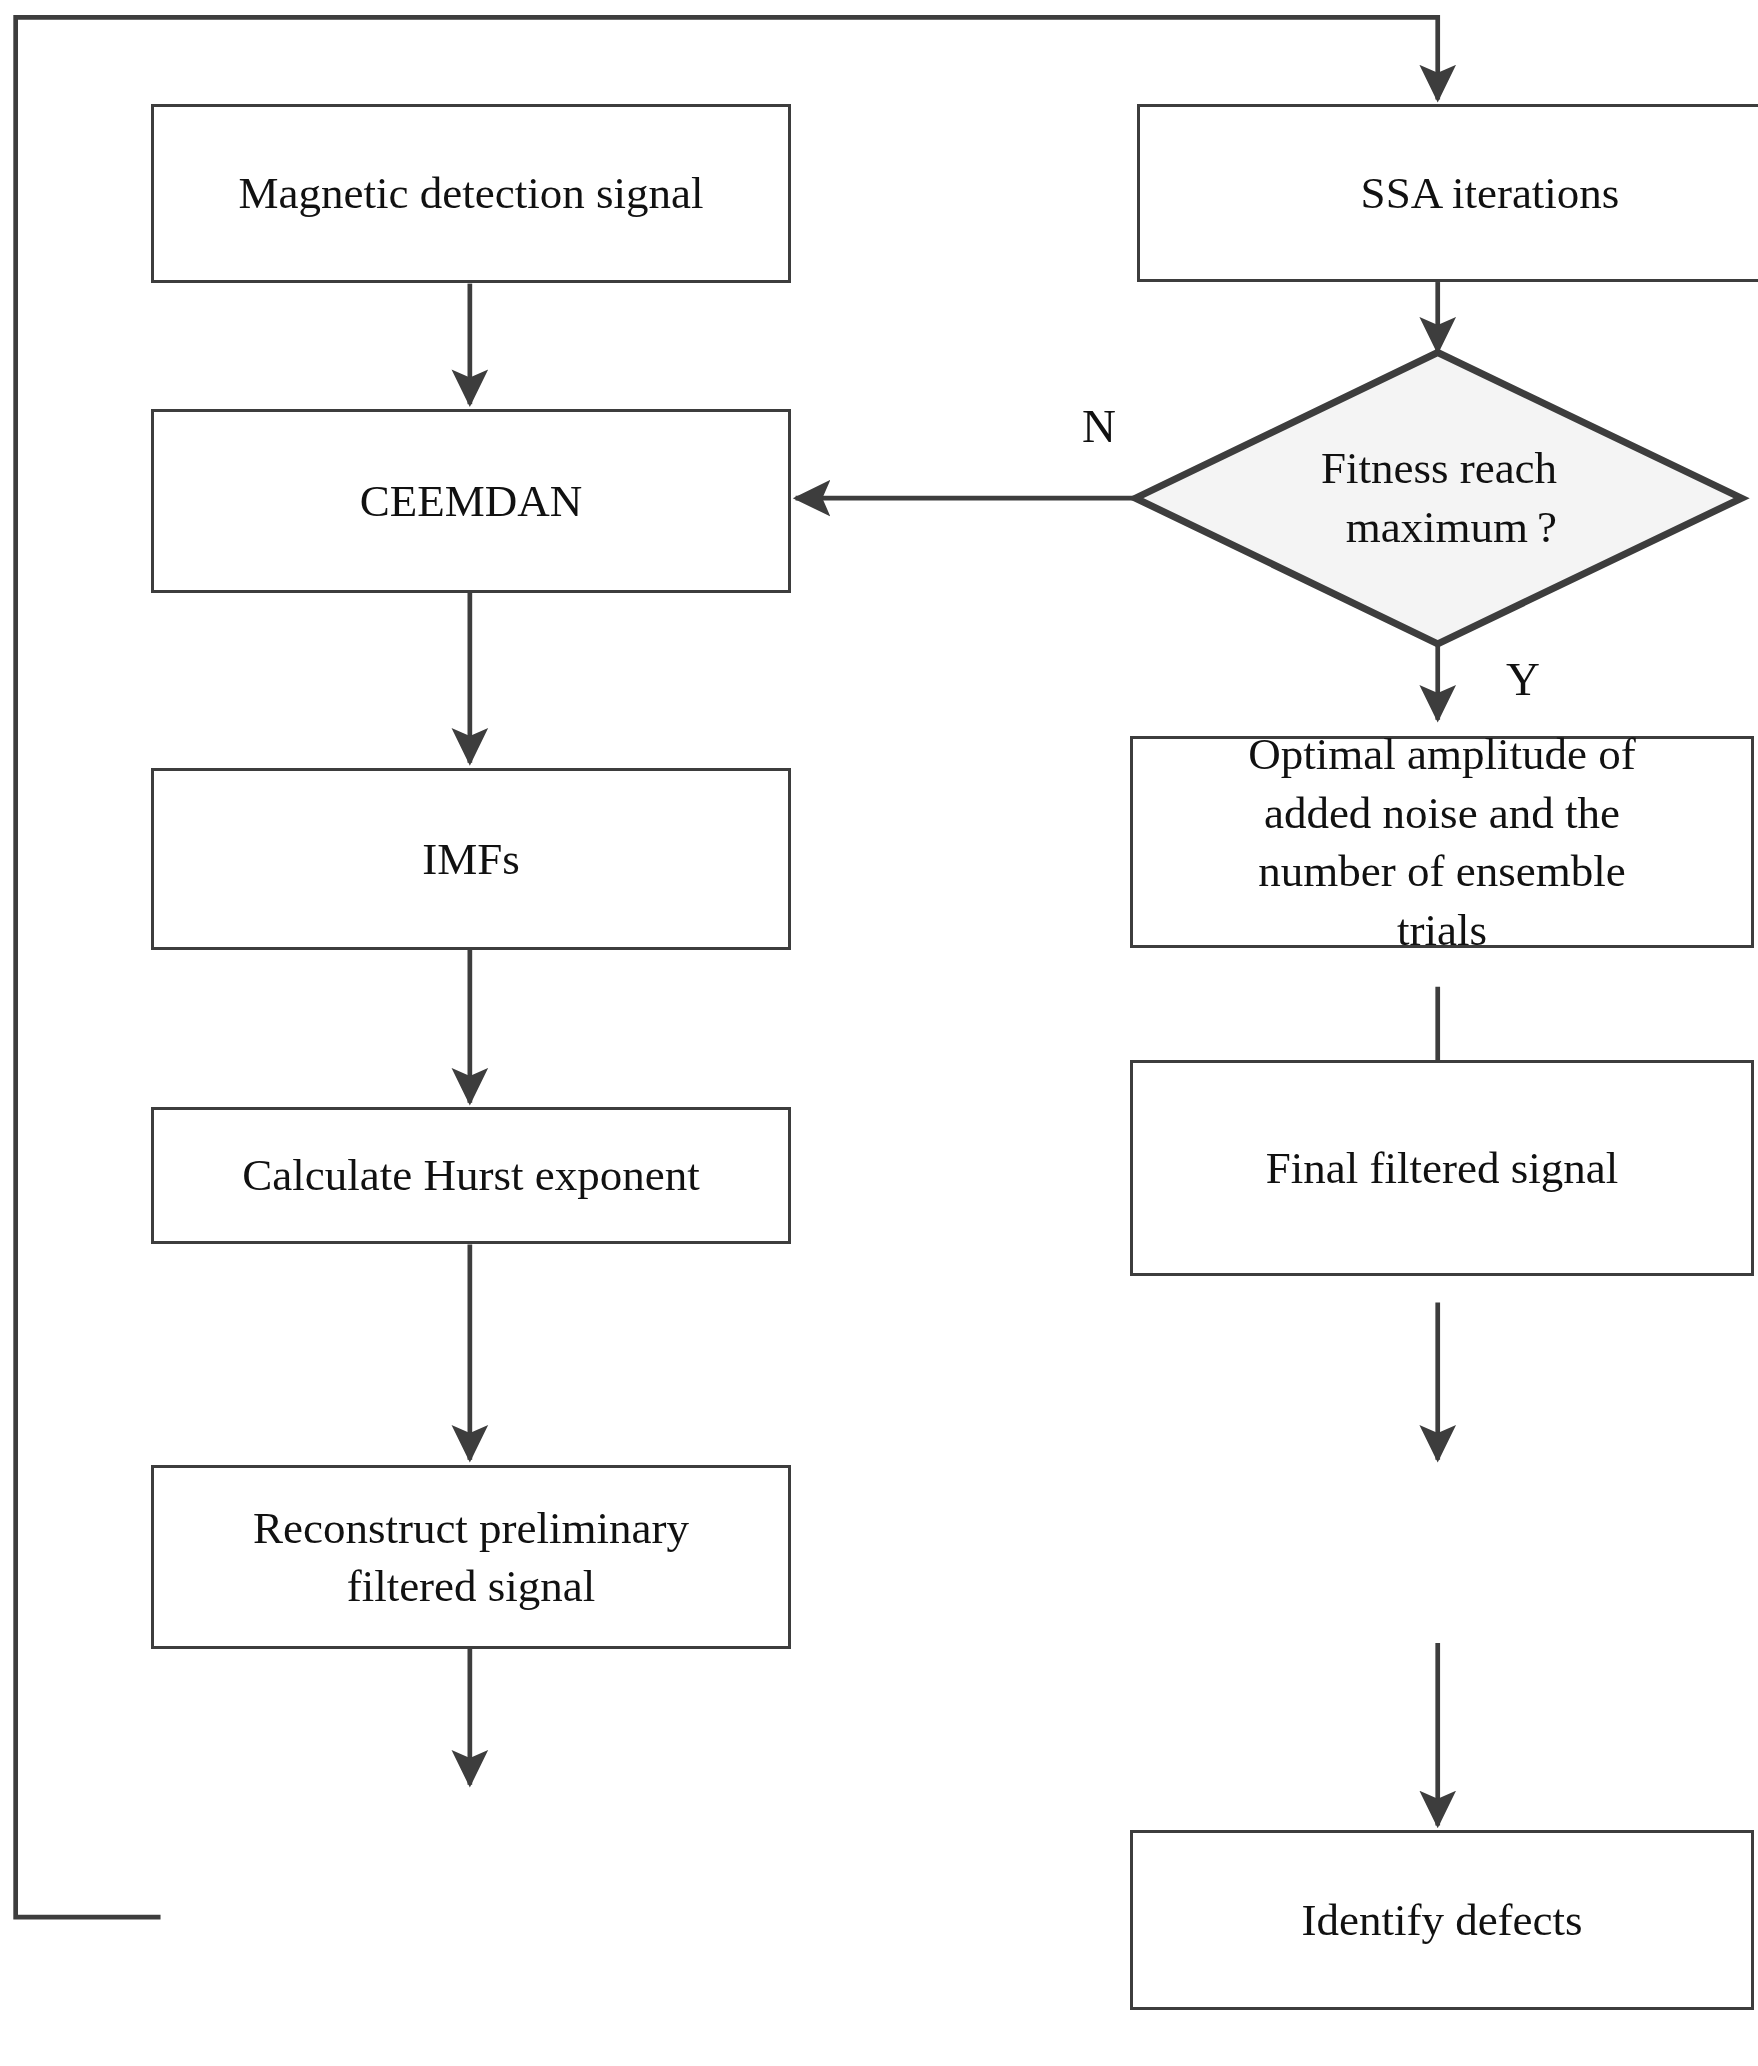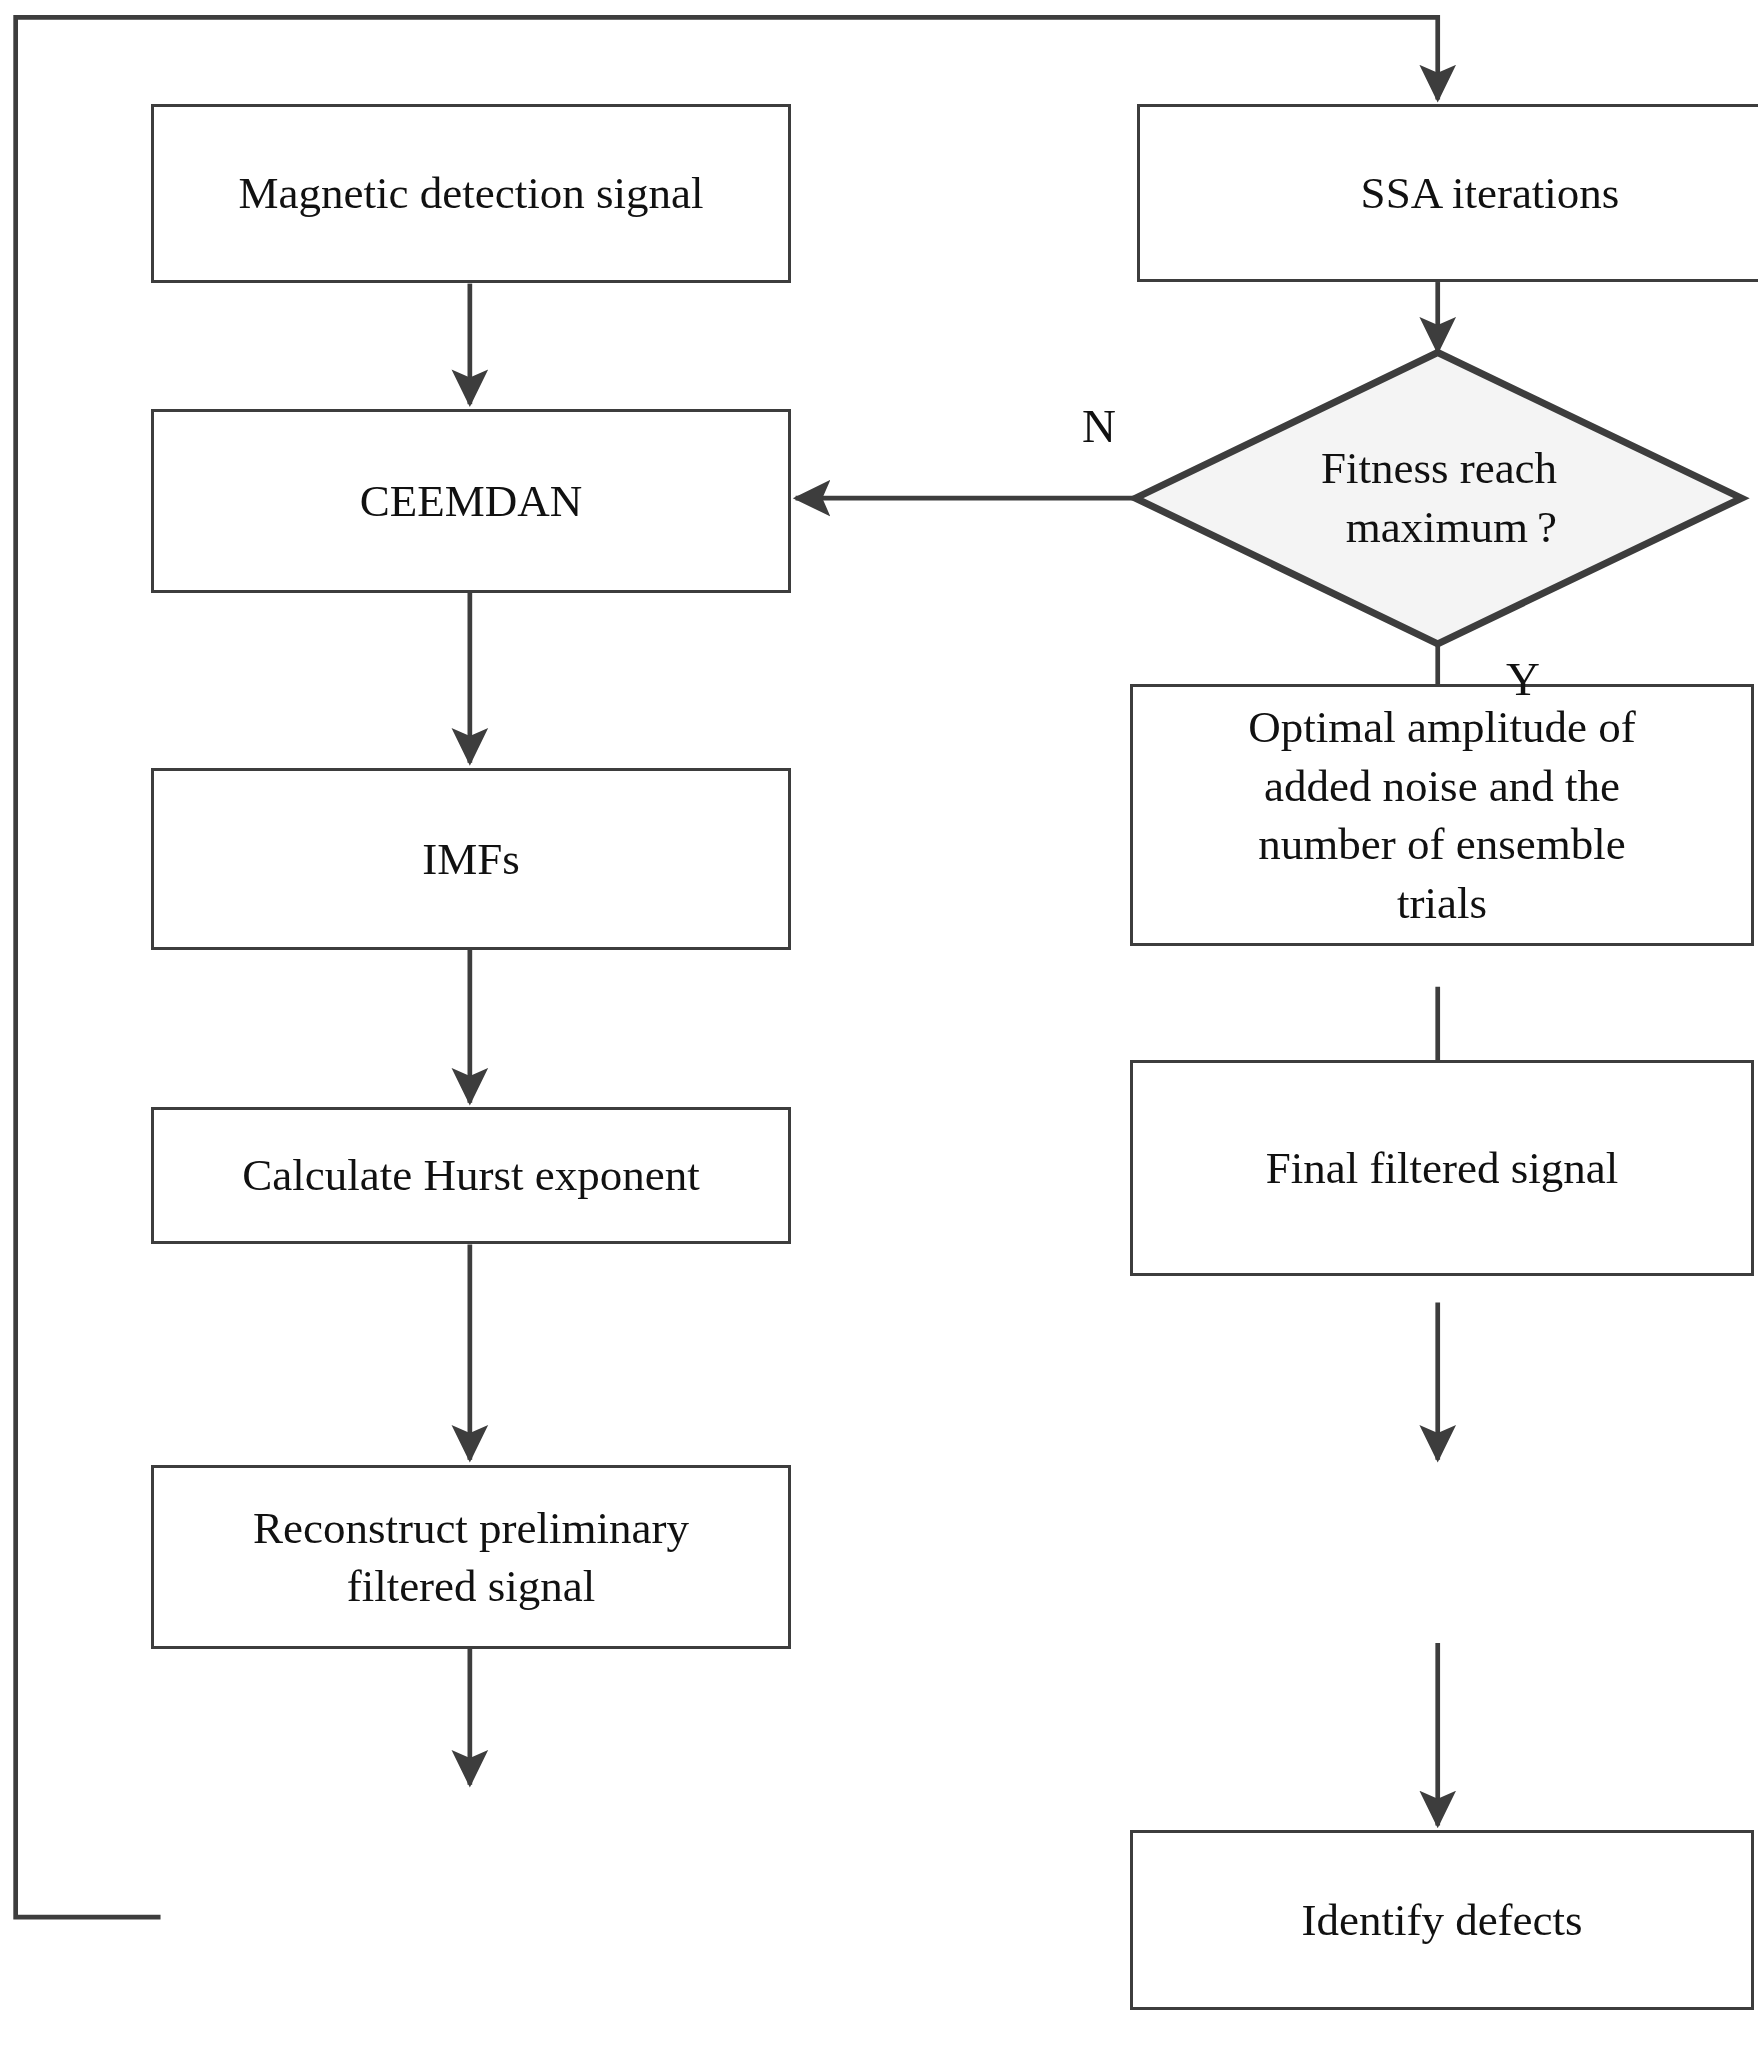--- a/index.html
+++ b/index.html
@@ -135,21 +135,21 @@
     <span>SSA iterations</span>
   </div>
 
   <div class="decision-wrap" style="left:1136px; top:352px; width:606px; height:291px;">
     <div class="decision-label">
       <span>Fitness reach
 maximum ?</span>
     </div>
   </div>
 
-  <div class="node box" style="left:1130px; top:684px; width:624px; height:262px;">
+  <div class="node box" style="left:1130px; top:736px; width:624px; height:212px;">
     <span>Optimal amplitude of
 added noise and the
 number of ensemble
 trials</span>
   </div>
 
   <div class="node box" style="left:1130px; top:1060px; width:624px; height:216px;">
     <span>Final filtered signal</span>
   </div>
 

